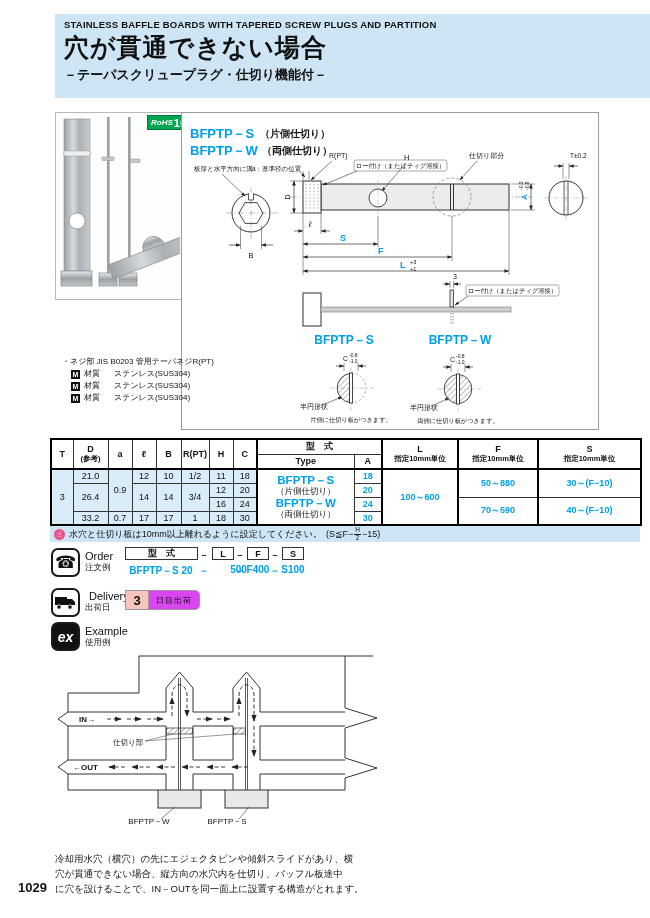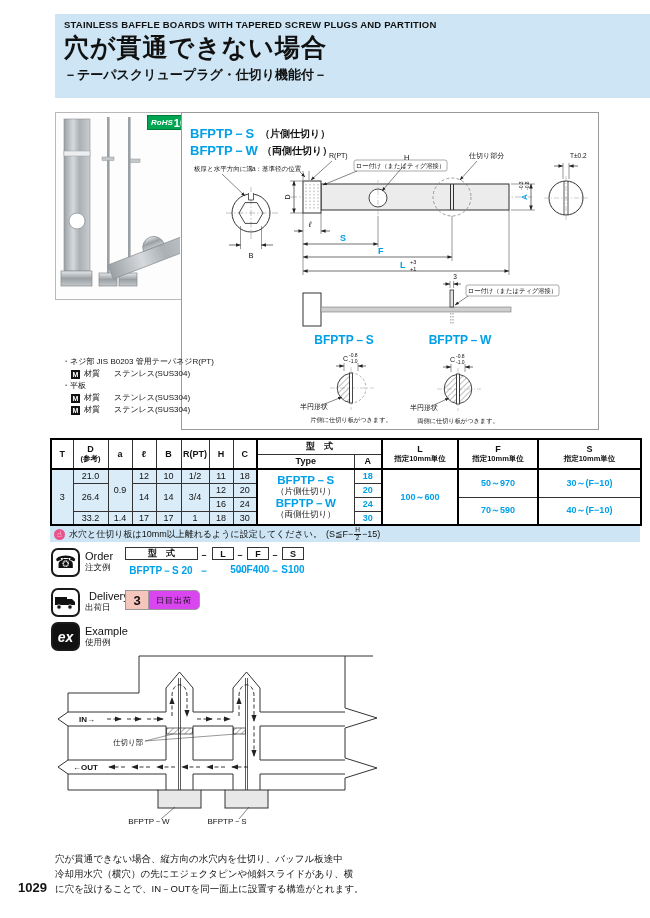--- a/index.html
+++ b/index.html
@@ -289,21 +289,20 @@
     </svg>
   </div>
 
   <div class="abs materials">
     <div class="bullet">ネジ部 JIS B0203 管用テーパネジR(PT)</div>
     <div class="mline">
       <span class="m-badge">M</span>
       <span>材質</span>
       <span class="mat-val">ステンレス(SUS304)</span>
     </div>
-    <div class="bullet">平板</div>
     <div class="mline">
       <span class="m-badge">M</span>
       <span>材質</span>
       <span class="mat-val">ステンレス(SUS304)</span>
     </div>
     <div class="mline">
       <span class="m-badge">M</span>
       <span>材質</span>
       <span class="mat-val">ステンレス(SUS304)</span>
     </div>
@@ -366,42 +365,42 @@
       <td class="bgc">11</td>
       <td class="bgc">18</td>
       <td rowspan="4" class="type-cell thick-l">
         <div class="type-name">BFPTP－S</div>
         <div class="type-desc">（片側仕切り）</div>
         <div class="type-name">BFPTP－W</div>
         <div class="type-desc">（両側仕切り）</div>
       </td>
       <td class="bval">18</td>
       <td rowspan="4" class="bval thick-l">100～600</td>
-      <td rowspan="2" class="bval thick-l">50～970</td>
+      <td rowspan="2" class="bval thick-l">50～880</td>
       <td rowspan="2" class="bval thick-l">30～(F−10)</td>
     </tr>
     <tr style="height:14px">
       <td rowspan="2" class="bgc">26.4</td>
       <td rowspan="2" class="bgc">14</td>
       <td rowspan="2" class="bgc">14</td>
       <td rowspan="2" class="bgc">3/4</td>
       <td class="bgc">12</td>
       <td class="bgc">20</td>
       <td class="bval">20</td>
     </tr>
     <tr style="height:14px">
       <td class="bgc">16</td>
       <td class="bgc">24</td>
       <td class="bval">24</td>
       <td rowspan="2" class="bval thick-l">70～590</td>
       <td rowspan="2" class="bval thick-l">40～(F−10)</td>
     </tr>
     <tr style="height:14px">
       <td class="bgc">33.2</td>
-      <td class="bgc">1.4</td>
+      <td class="bgc">0.7</td>
       <td class="bgc">17</td>
       <td class="bgc">17</td>
       <td class="bgc">1</td>
       <td class="bgc">18</td>
       <td class="bgc">30</td>
       <td class="bval">30</td>
     </tr>
   </tbody>
     </table>
 
@@ -543,20 +542,20 @@
       <line x1="90" y1="93" x2="118" y2="86" stroke="#333" stroke-width="0.5"></line>
       <line x1="90" y1="93" x2="181" y2="86" stroke="#333" stroke-width="0.5"></line>
       <text x="94" y="176" font-size="8" fill="#111" text-anchor="middle">BFPTP－W</text>
       <line x1="106" y1="171" x2="120" y2="159" stroke="#333" stroke-width="0.6"></line>
       <text x="172" y="176" font-size="8" fill="#111" text-anchor="middle">BFPTP－S</text>
       <line x1="184" y1="171" x2="194" y2="159" stroke="#333" stroke-width="0.6"></line>
     </svg>
   </div>
 
   <div class="abs descr">
+    <div>冷却用水穴（横穴）の先にエジェクタピンや傾斜スライドがあり、横</div>
     <div>穴が貫通できない場合、縦方向の水穴内を仕切り、バッフル板途中</div>
-    <div>冷却用水穴（横穴）の先にエジェクタピンや傾斜スライドがあり、横</div>
     <div>に穴を設けることで、IN－OUTを同一面上に設置する構造がとれます。</div>
   </div>
 
   <div class="abs pageno">1029</div>
 
 </div>
 
 </body></html>

